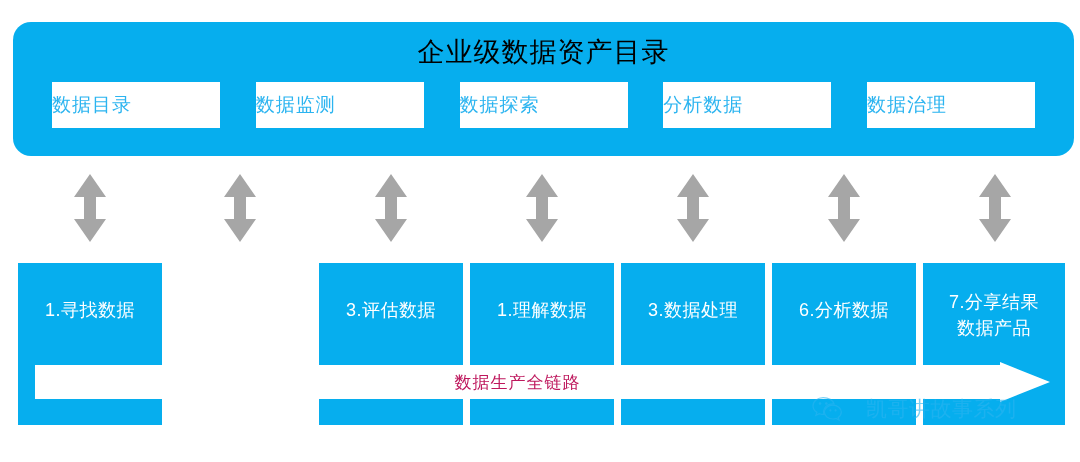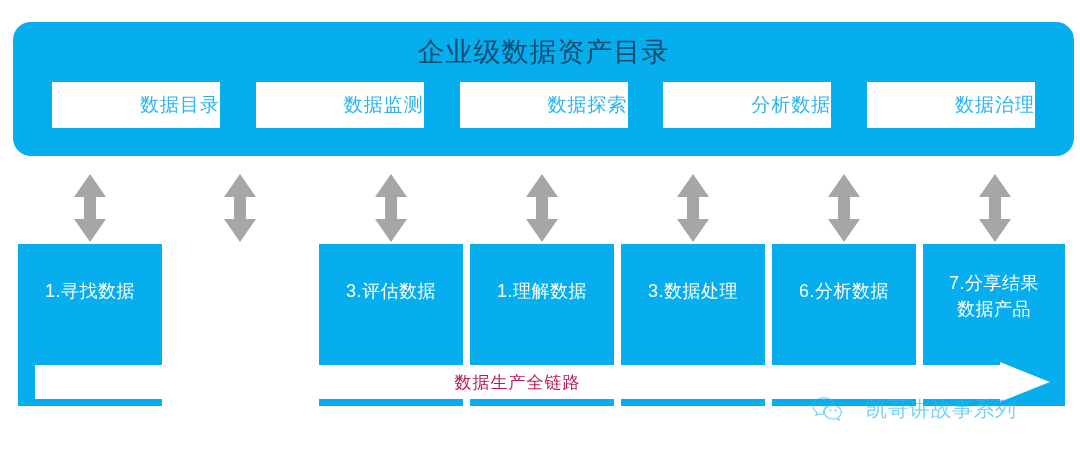--- a/index.html
+++ b/index.html
@@ -25,41 +25,41 @@
     background: #06AEEE;
     border-radius: 18px;
     box-sizing: border-box;
   }
   .catalog-title {
     position: absolute;
     left: 0;
     top: 10px;
     width: 100%;
     text-align: center;
-    color: #0c4a6e;
+    color: #000000;
     font-size: 27px;
     letter-spacing: 1px;
     line-height: 40px;
     white-space: nowrap;
   }
   .catalog-buttons {
     position: absolute;
     left: 39px;
     top: 60px;
     width: 983px;
     display: flex;
     justify-content: space-between;
   }
   .catalog-button {
     width: 168px;
     height: 46px;
     background: #ffffff;
     display: flex;
     align-items: center;
-    justify-content: flex-end;
+    justify-content: flex-start;
     color: #2BB4F0;
     font-size: 19px;
     letter-spacing: 1px;
     white-space: nowrap;
     box-sizing: border-box;
   }
 
   
   .arrow-row {
     position: absolute;
@@ -80,21 +80,21 @@
   .dbl-arrow {
     width: 34px;
     height: 70px;
     display: block;
   }
 
   
   .stage-row {
     position: absolute;
     left: 18px;
-    top: 244px;
+    top: 263px;
     width: 1047px;
     height: 118px;
   }
   .stage-card {
     position: absolute;
     top: 0;
     width: 144px;
     height: 162px;
     background: #06AEEE;
     box-sizing: border-box;

